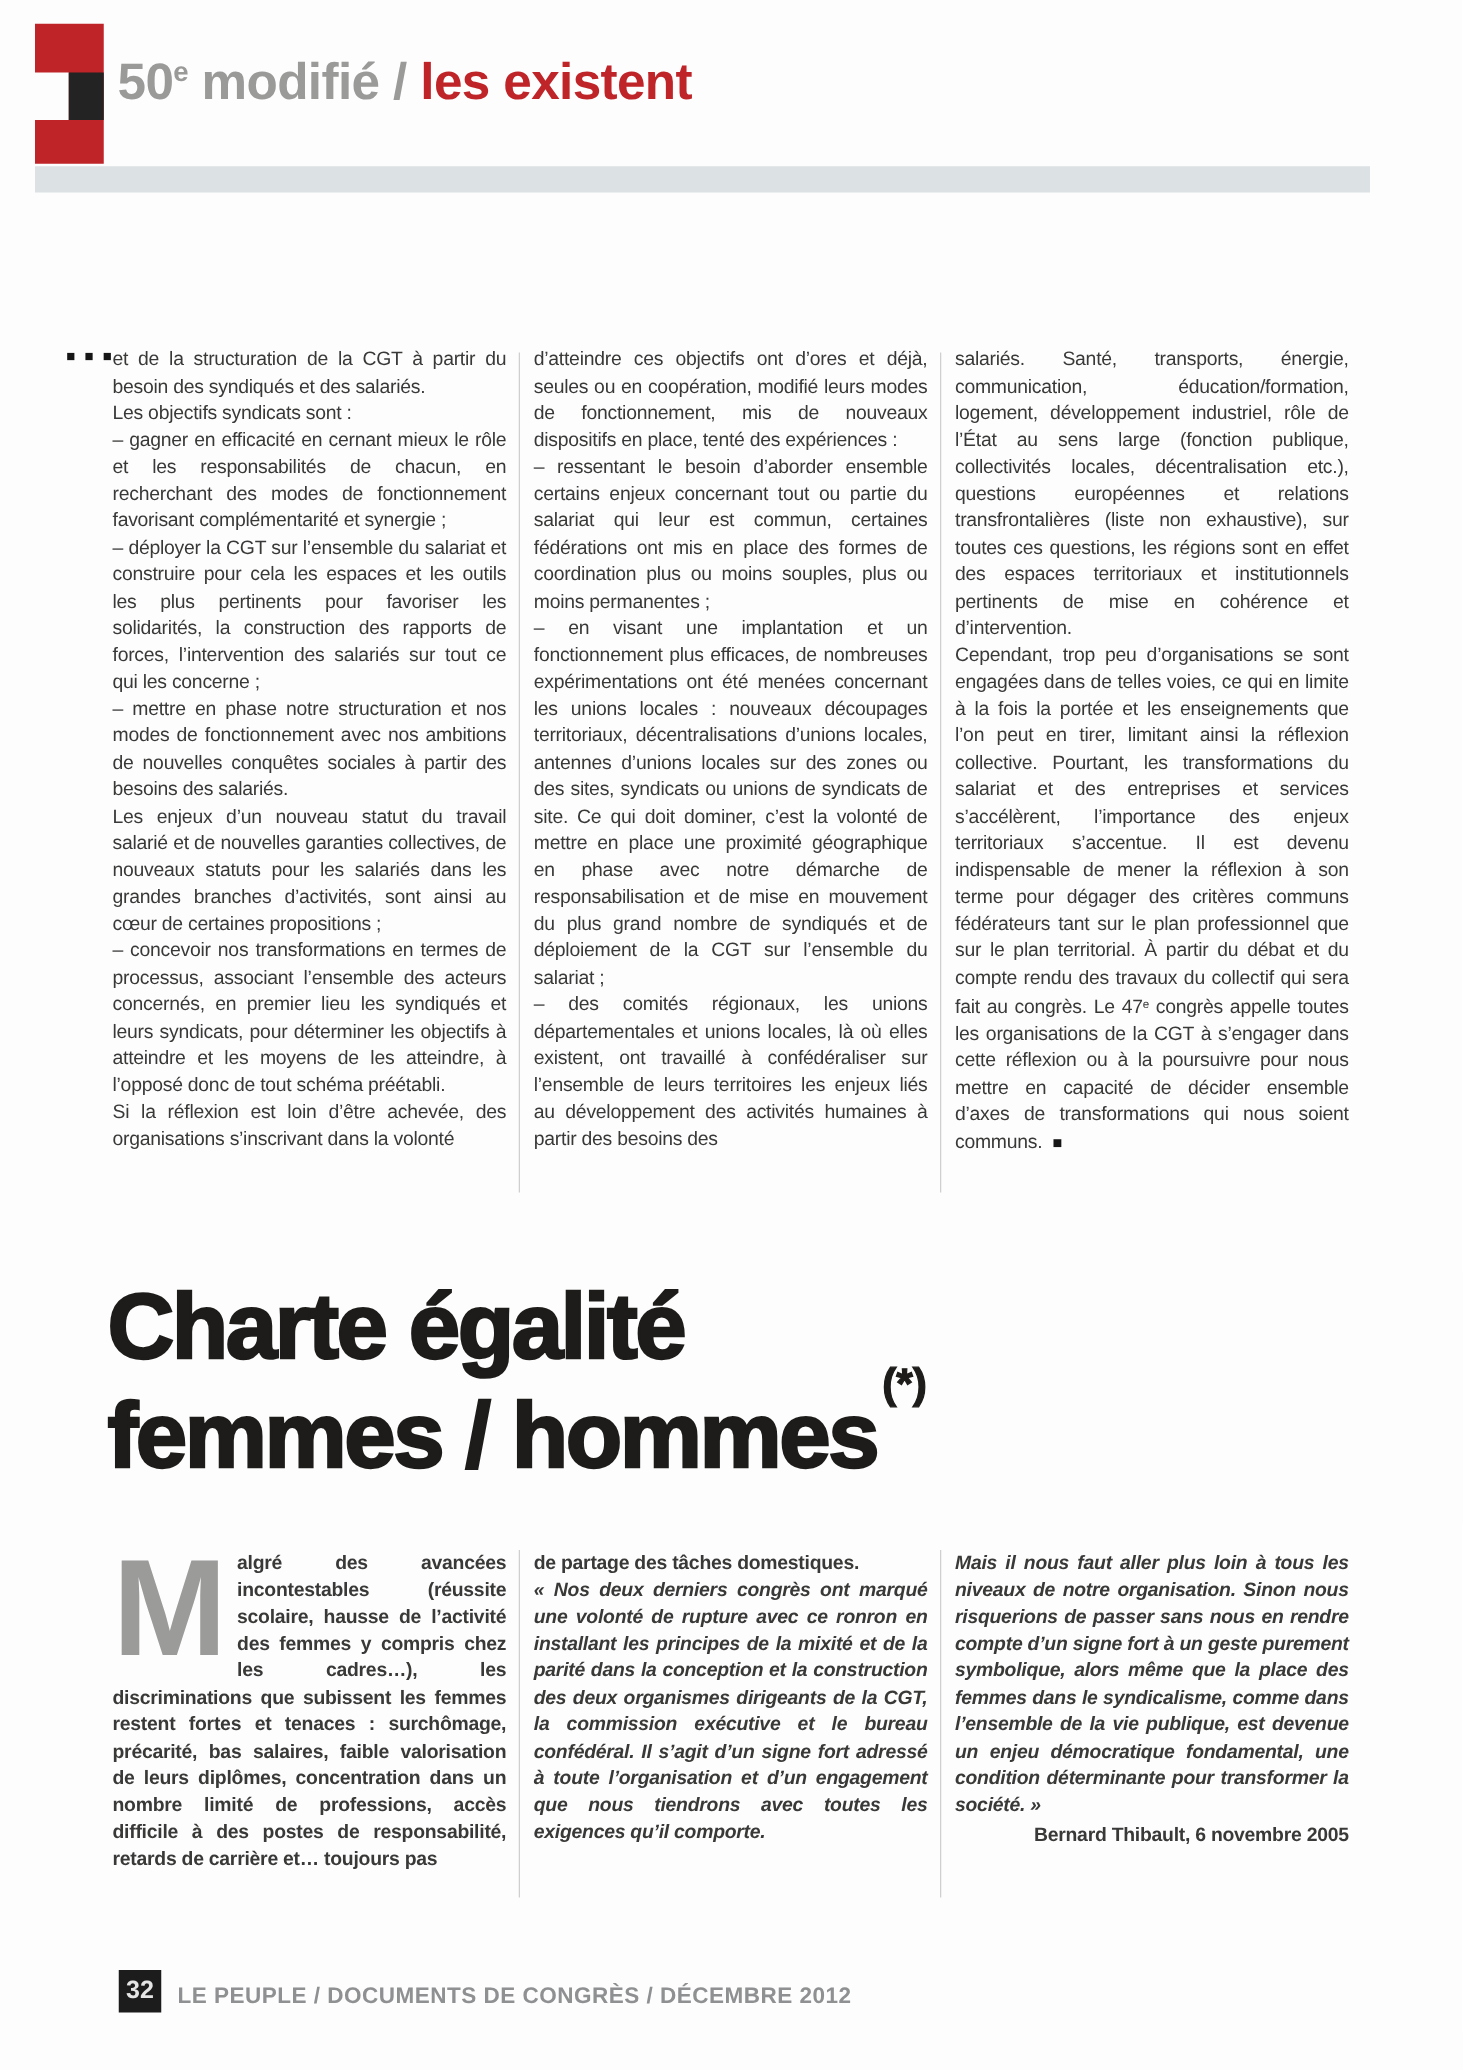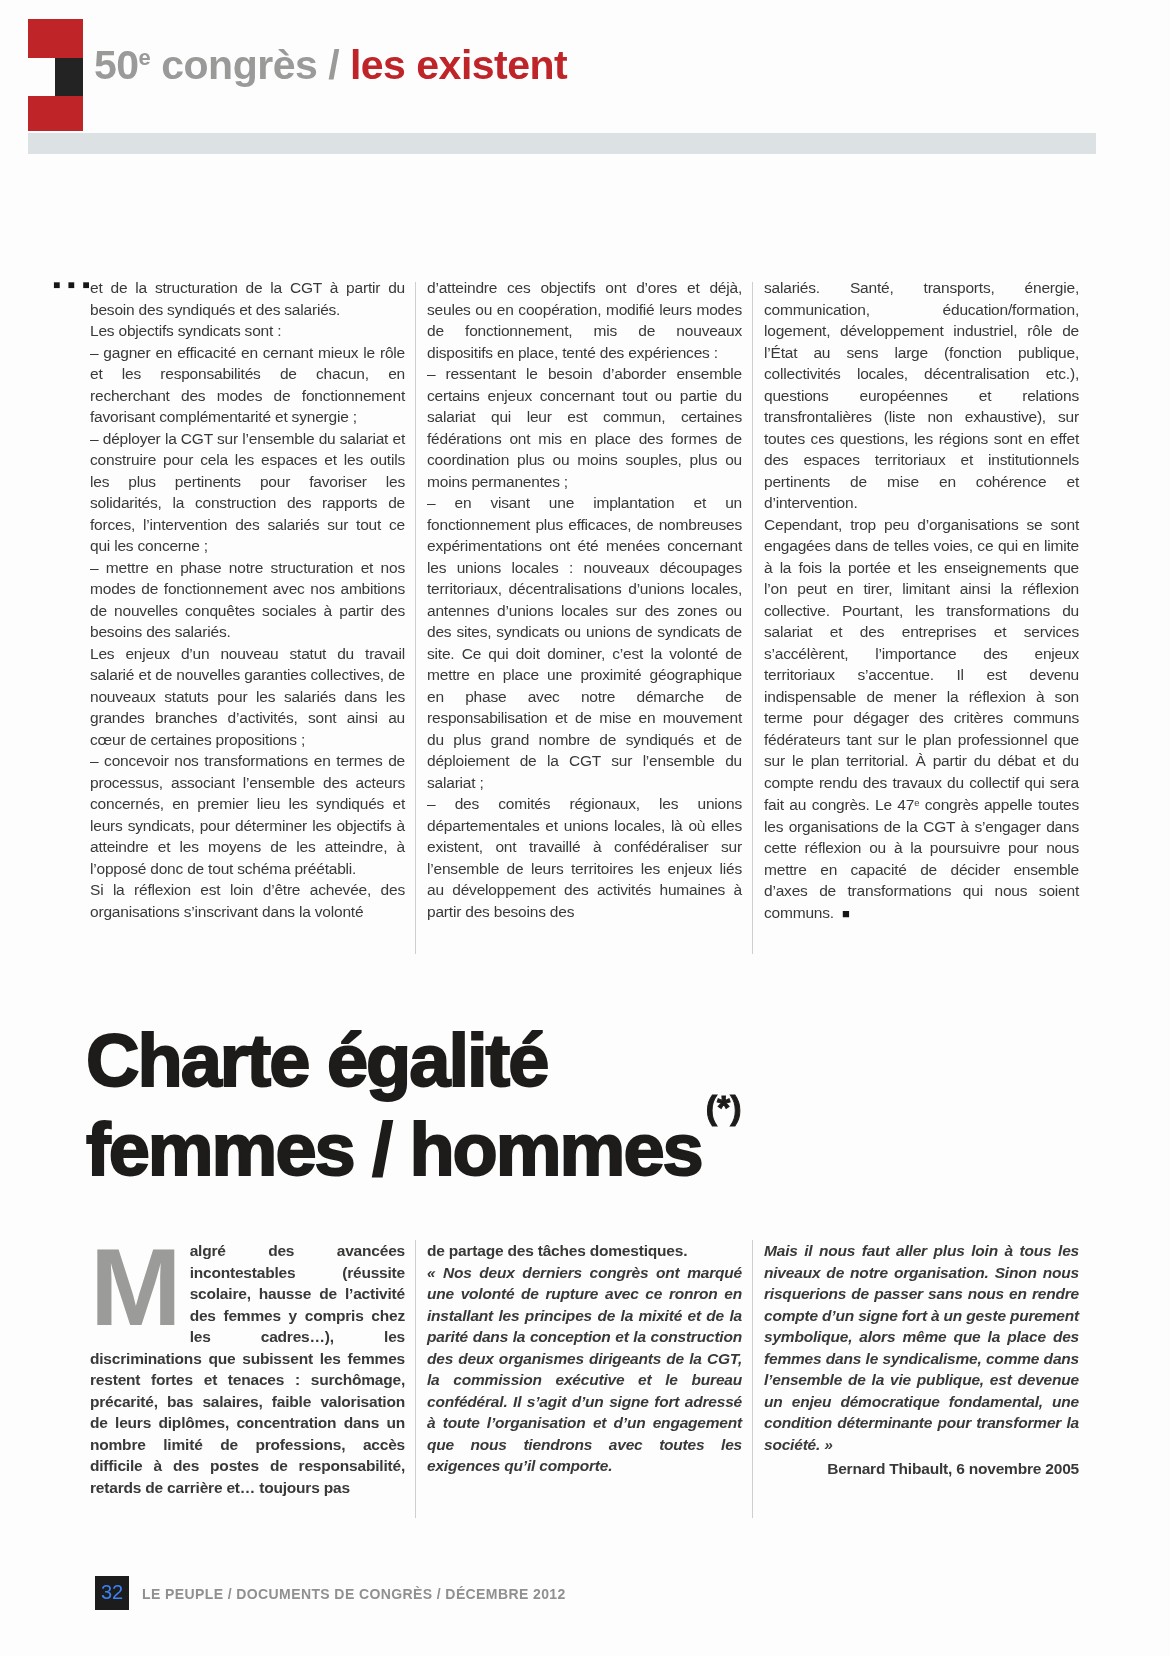--- a/index.html
+++ b/index.html
@@ -57,38 +57,38 @@
   .para.italic{font-style:italic;}
   .para.signature{font-style:normal;text-align:right;margin-top:3px;}
   .dropcap{
     float:left;font-size:110px;line-height:86px;font-weight:bold;
     color:#9b9b9a;margin:4px 10px 0 0;letter-spacing:-2px;
   }
 
   
   .page-num{
     position:absolute;left:95px;top:1576px;width:34px;height:34px;background:#1c1c1c;
-    color:#3b82f6;font-size:20px;font-weight:normal;text-align:center;line-height:33px;
+    color:#e5e5e5;font-size:20px;font-weight:bold;text-align:center;line-height:33px;
   }
   .footer-text{
     position:absolute;left:142px;top:1586px;color:#8e9091;
-    font-size:14px;font-weight:bold;letter-spacing:0.4px;
+    font-size:18px;font-weight:bold;letter-spacing:0.4px;
   }
 </style>
 </head>
 <body>
 
 <div class="page">
 
   <div class="logo-red"></div>
   <div class="logo-white"></div>
   <div class="logo-black"></div>
   <div class="band"></div>
 
-  <h1 class="header-title"><span>50</span><sup class="hsup">e</sup><span> congrès / </span><span class="hred">les existent</span></h1>
+  <h1 class="header-title"><span>50</span><sup class="hsup">e</sup><span> modifié / </span><span class="hred">les existent</span></h1>
 
   <div class="lead-marker">■ ■ ■</div>
 
   <section class="top-cols">
     <div class="col c1">
         <p class="para"><span>et de la structuration de la CGT à partir du besoin des syndiqués et des salariés.</span></p>
         <p class="para"><span>Les objectifs syndicats sont :</span></p>
         <p class="para"><span>– gagner en efficacité en cernant mieux le rôle et les responsabilités de chacun, en recherchant des modes de fonctionnement favorisant complémentarité et synergie ;</span></p>
         <p class="para"><span>– déployer la CGT sur l’ensemble du salariat et construire pour cela les espaces et les outils les plus pertinents pour favoriser les solidarités, la construction des rapports de forces, l’intervention des salariés sur tout ce qui les concerne ;</span></p>
         <p class="para"><span>– mettre en phase notre structuration et nos modes de fonctionnement avec nos ambitions de nouvelles conquêtes sociales à partir des besoins des salariés.</span></p>

